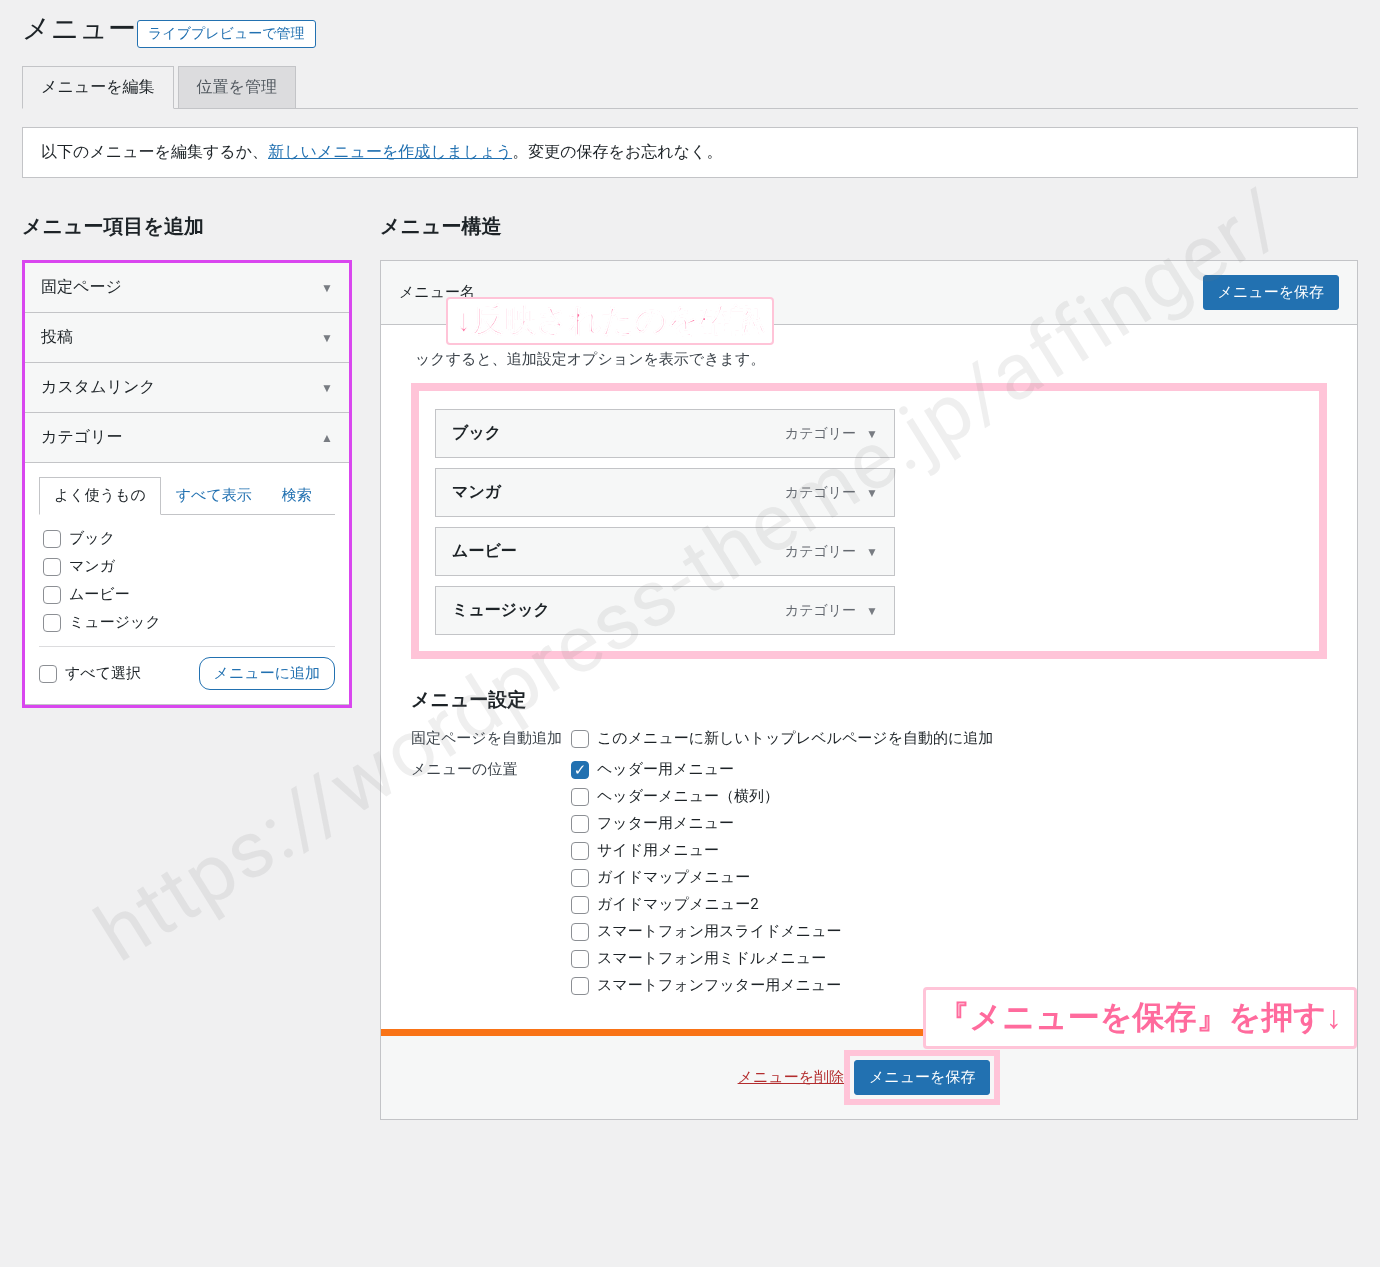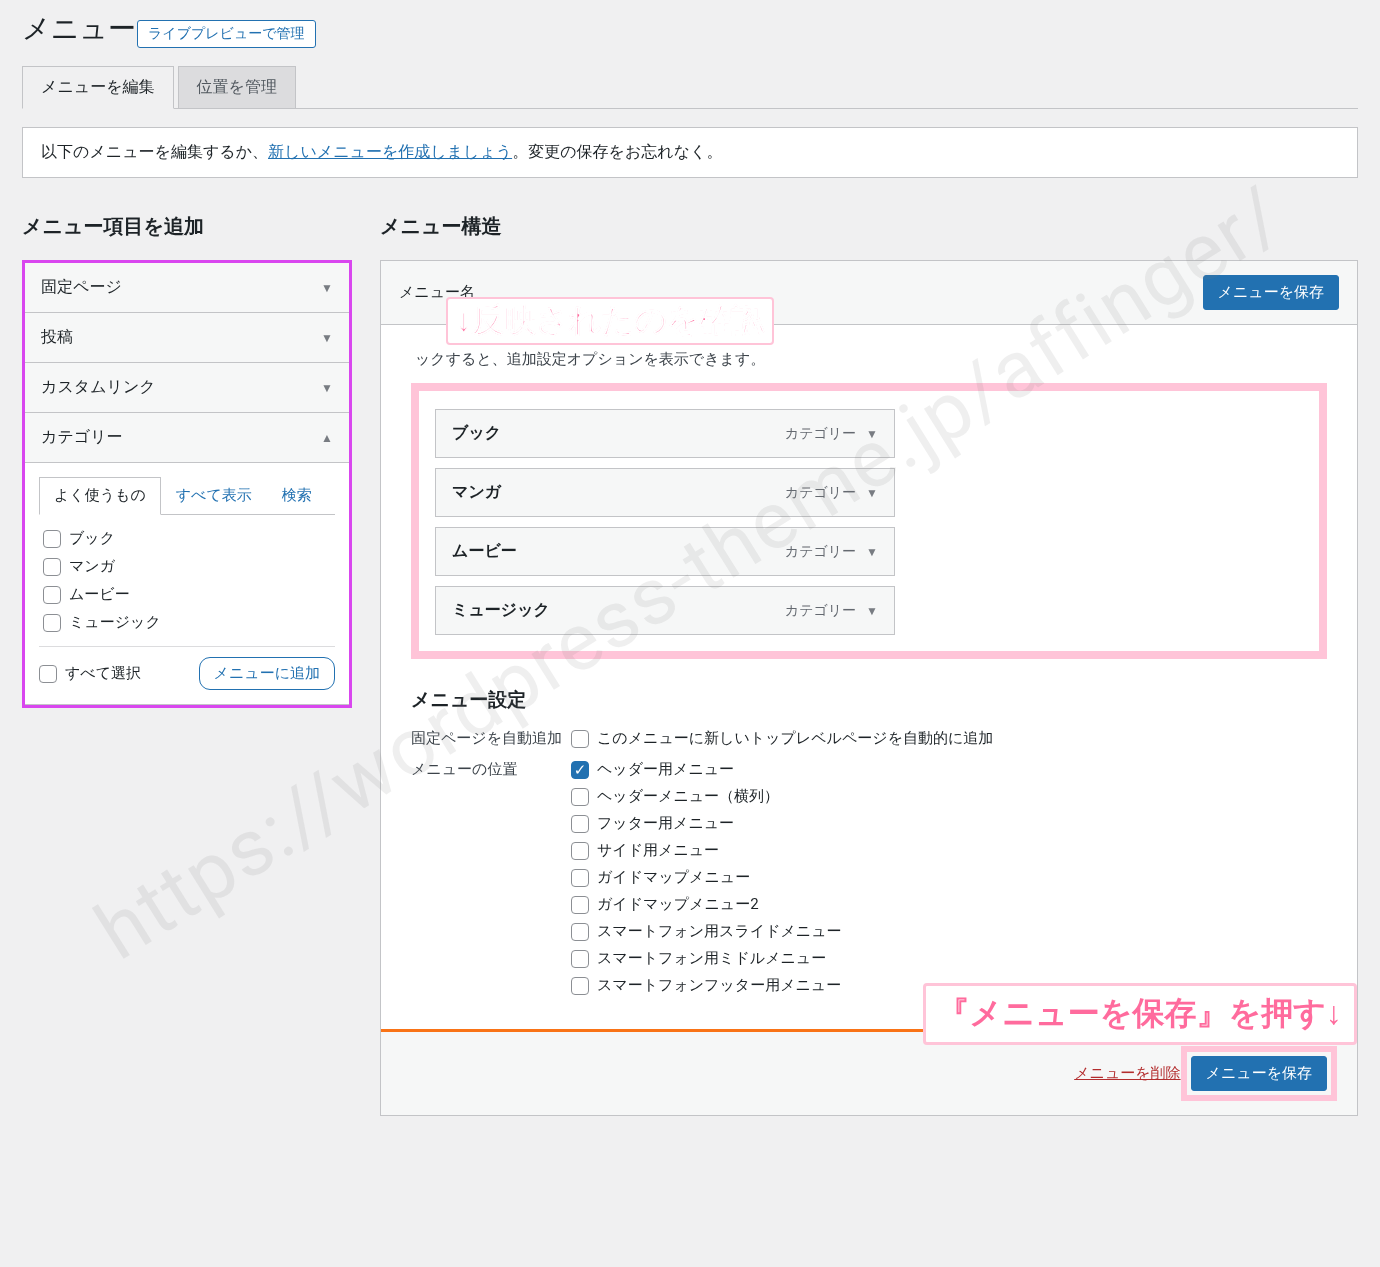--- a/index.html
+++ b/index.html
@@ -94,22 +94,22 @@
 }
 .menu-item-bar:last-child { margin-bottom: 0;}
 .menu-item-title { font-size: 16px; font-weight: 600;}
 .menu-item-type { color: #646970; font-size: 14px; display: flex; align-items: center; gap: 10px;}
 .settings-section { margin-top: 10px; }
 .settings-title { font-size: 19px; font-weight: 600; margin-bottom: 16px; }
 .setting-row { display: flex; margin-bottom: 12px; font-size: 15px;}
 .setting-label { width: 160px; flex-shrink: 0; color: #3c434a;}
 .setting-value { display: flex; flex-direction: column; gap: 8px;}
 .struct-footer {
-  padding: 14px 20px; border-top: 3px solid #f97316; background: #f6f7f7;
-  display: flex; justify-content: flex-end; align-items: center;
+  padding: 14px 20px; border-top: 7px solid #f97316; background: #f6f7f7;
+  display: flex; justify-content: center; align-items: center;
 }
 .delete-link { color: #b32d2e; text-decoration: underline; font-size: 15px; cursor: pointer;}
 .annotation2 {
   position: absolute; right: 0px; bottom: 70px;
   font-size: 32px; font-weight: 700; color: #ff6b9d;
   background: #fff; padding: 6px 12px; border: 3px solid #ffc4d8; border-radius: 4px; z-index: 5;
 }
 .save-frame { border: 6px solid #ffc4d8; padding: 4px; display: inline-block;}
 .watermark {
   position: absolute; left: 50%; top: 50%; transform: translate(-50%, -50%) rotate(-32deg);

